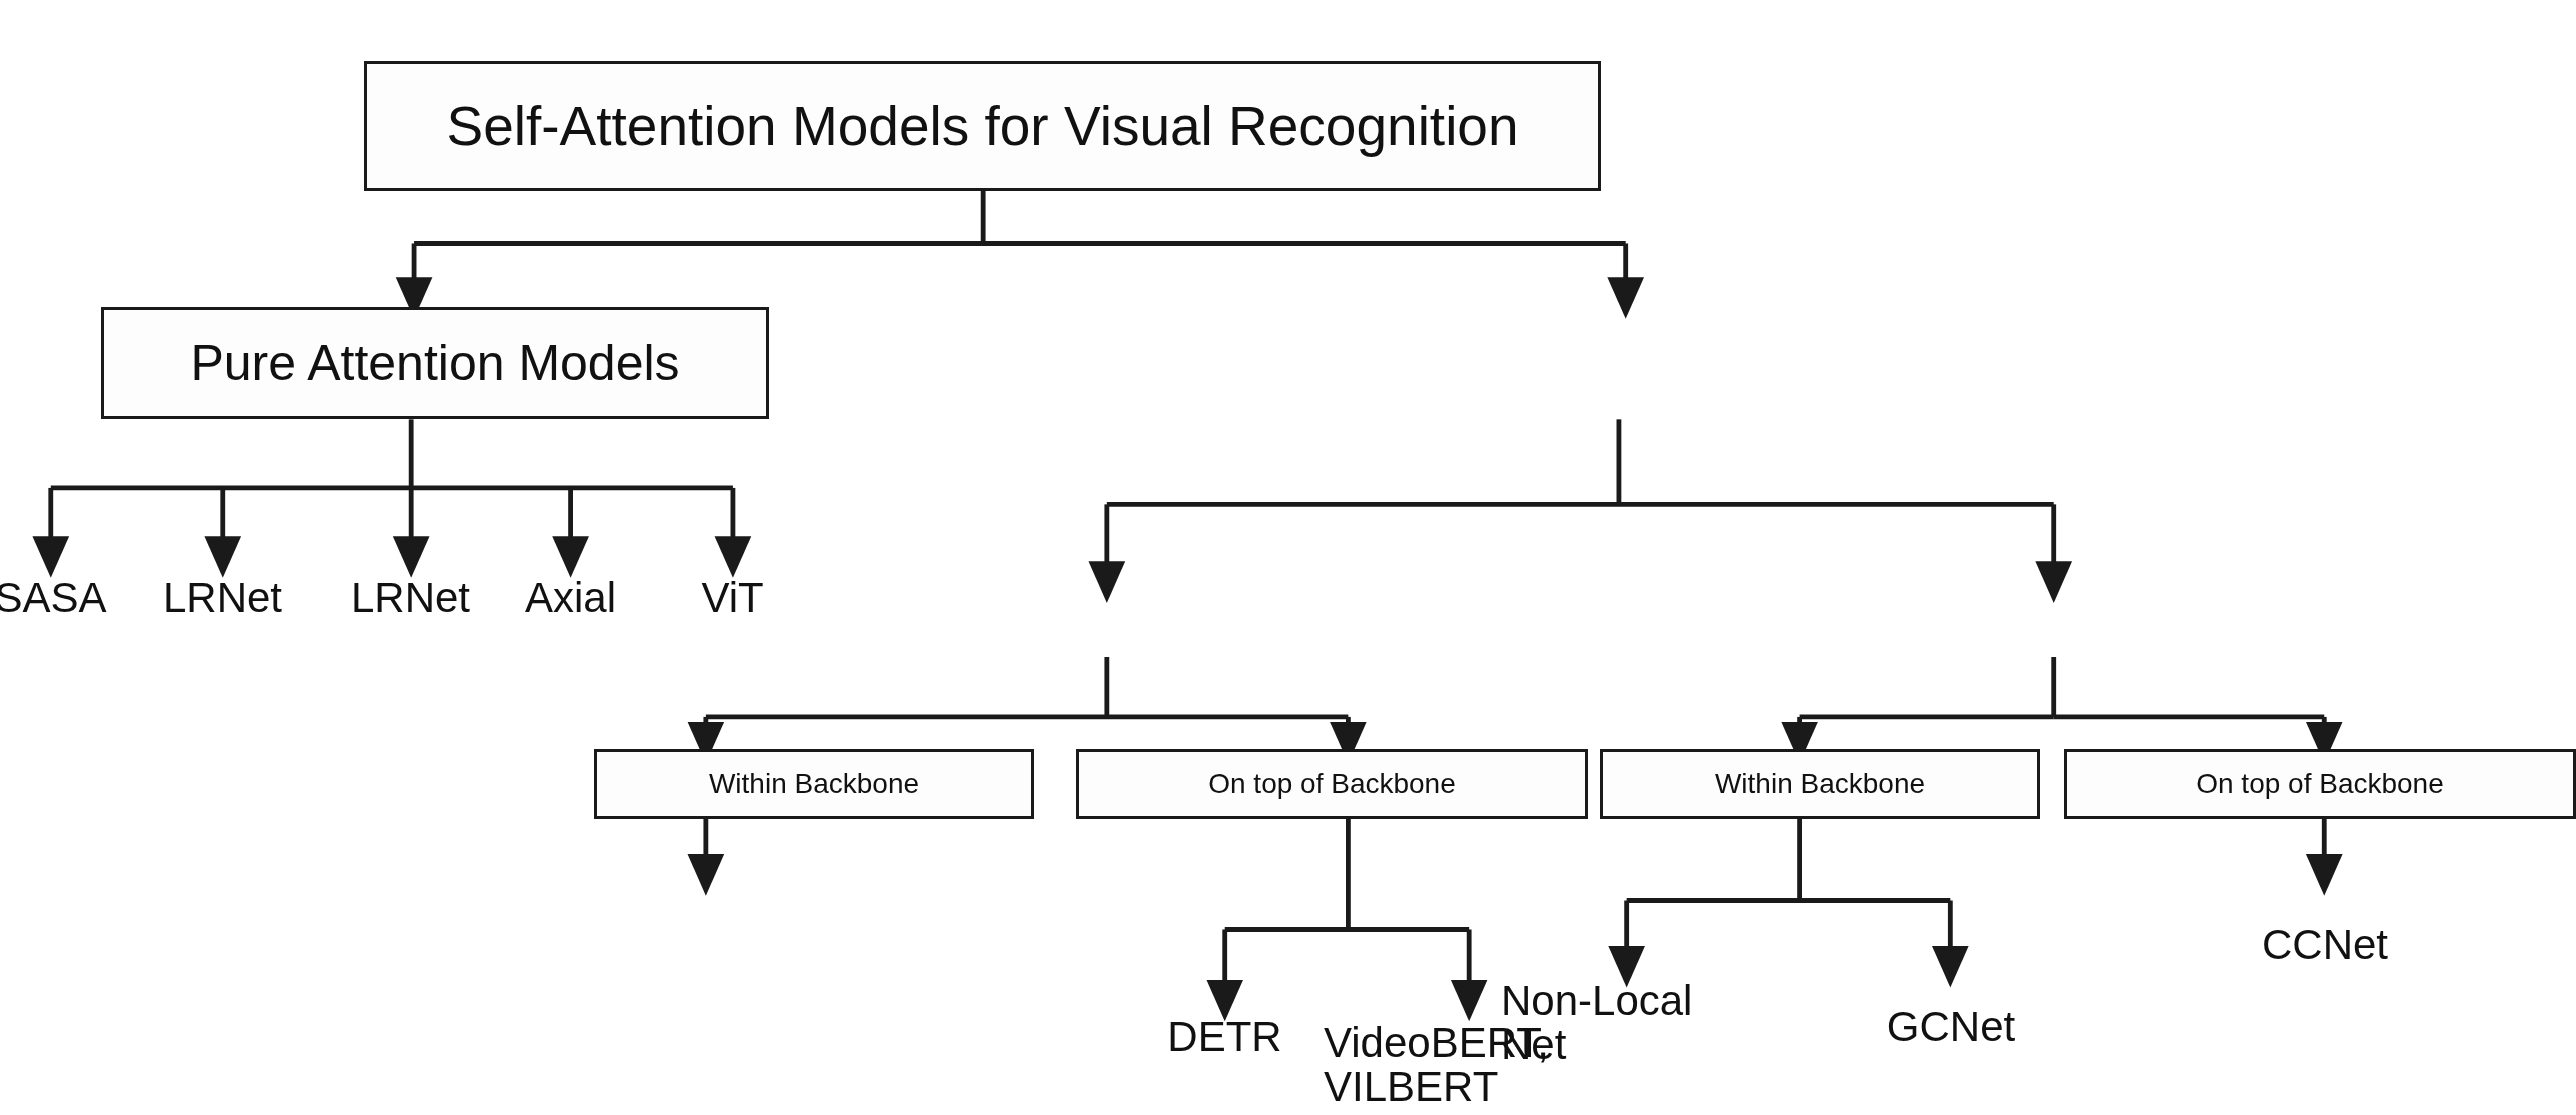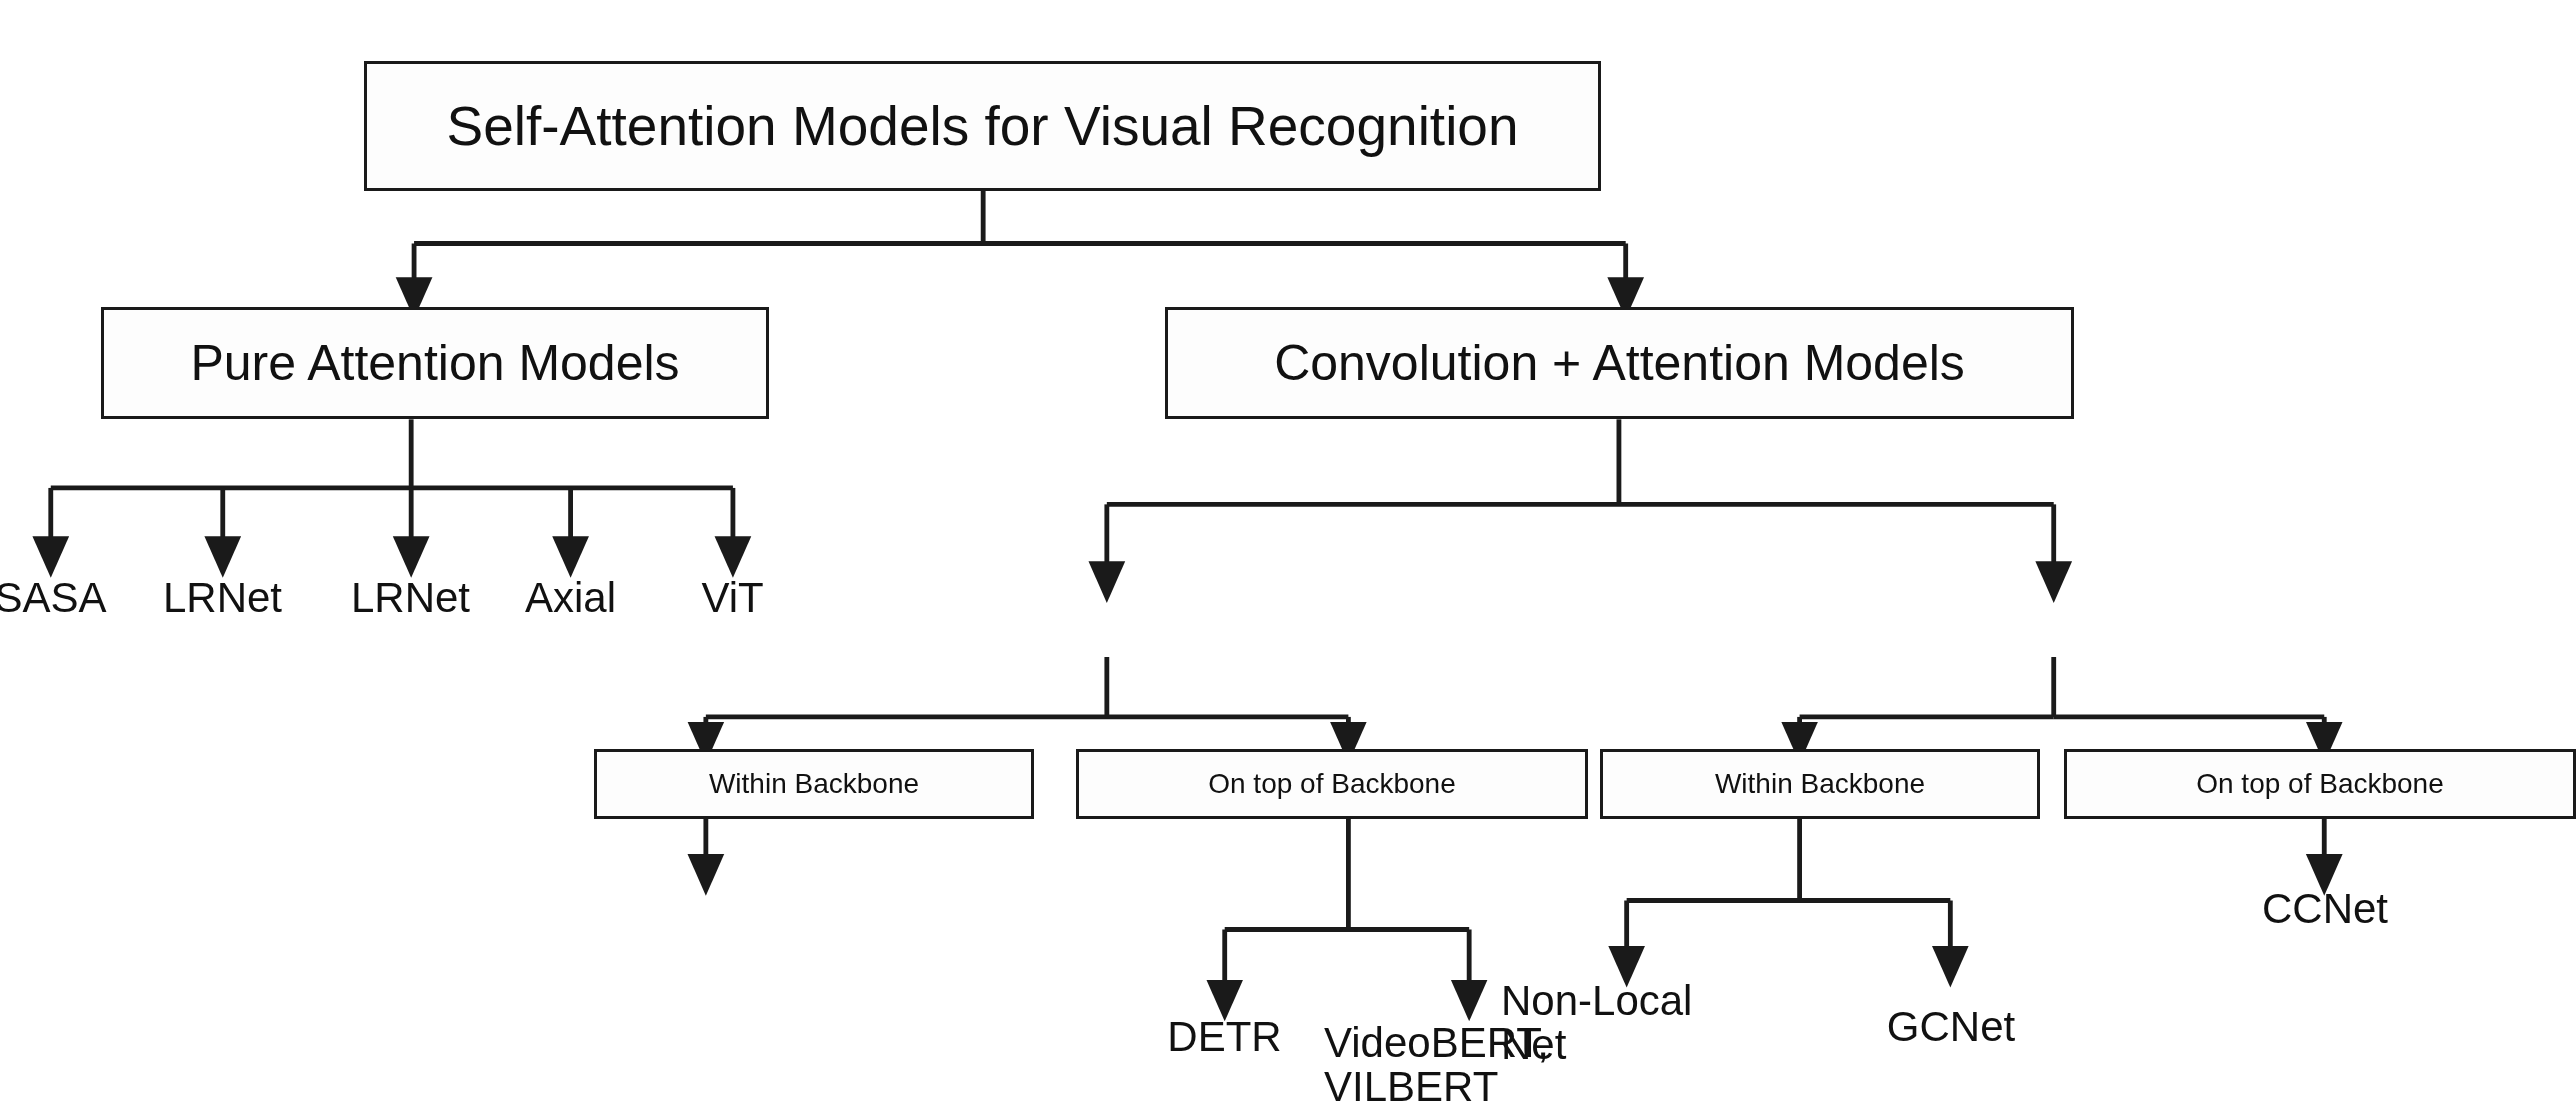--- a/index.html
+++ b/index.html
@@ -79,23 +79,20 @@
   </svg>
 
   <div class="node t-root" style="left:364px;top:46px;width:1237px;height:130px;">
     <span>Self-Attention Models for Visual Recognition</span>
   </div>
 
   <div class="node t-l2" style="left:101px;top:307px;width:668px;height:112px;">
     <span>Pure Attention Models</span>
   </div>
 
-  <div class="node t-l2" style="left:1165px;top:307px;width:909px;height:112px;">
-    <span>Convolution + Attention Models</span>
-  </div>
 
 
 
   <div class="node t-l4" style="left:594px;top:749px;width:440px;height:70px;">
     <span>Within Backbone</span>
   </div>
 
   <div class="node t-l4" style="left:1076px;top:749px;width:512px;height:70px;">
     <span>On top of Backbone</span>
   </div>
@@ -136,18 +133,18 @@
 
   <div class="leaf t-leaf" style="left:1501px;top:979px;width:251px;flex-direction:column;">
     <span>Non-Local</span>
     <span>Net</span>
   </div>
 
   <div class="leaf t-leaf" style="left:1835px;top:1005px;width:232px;">
     <span>GCNet</span>
   </div>
 
-  <div class="leaf t-leaf" style="left:2209px;top:887px;width:232px;">
+  <div class="leaf t-leaf" style="left:2209px;top:923px;width:232px;">
     <span>CCNet</span>
   </div>
 
 </div>
 
 
 </body></html>

